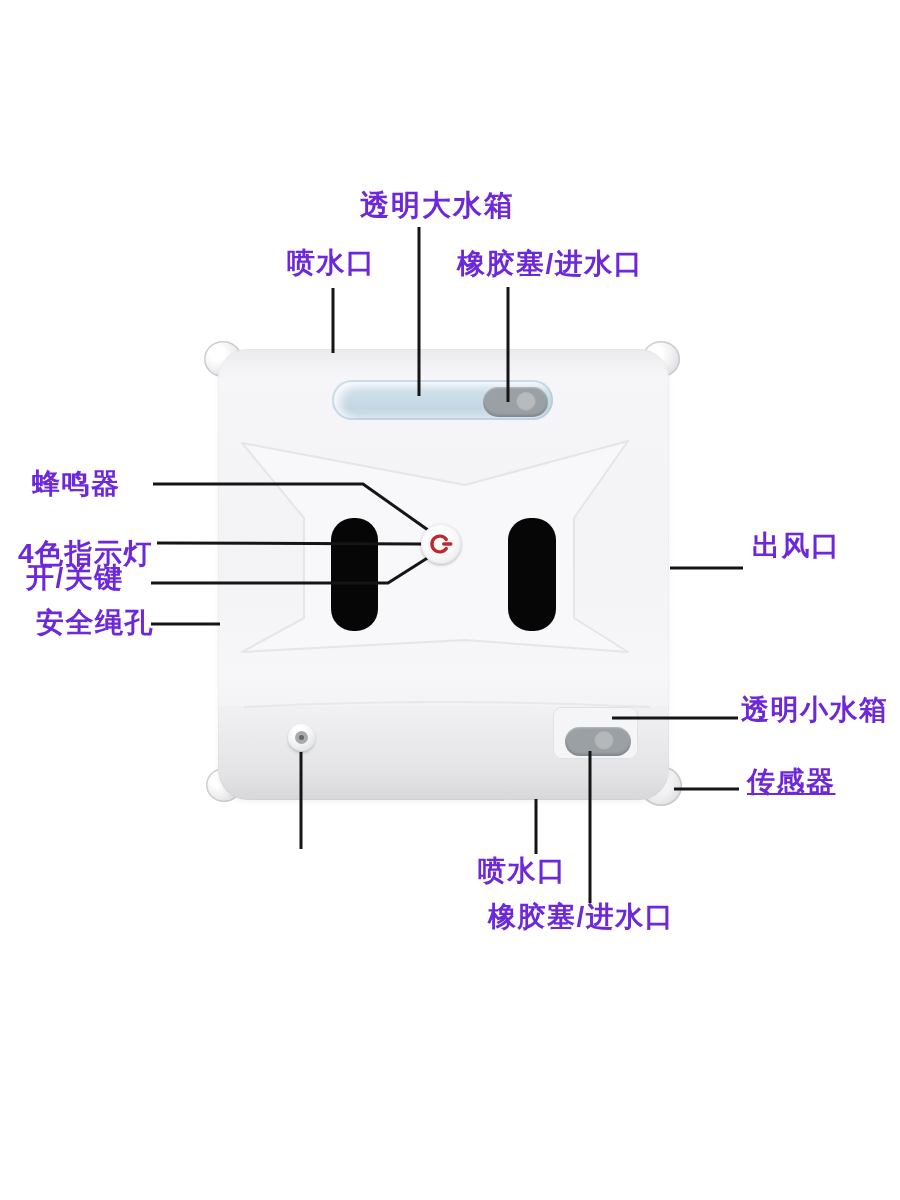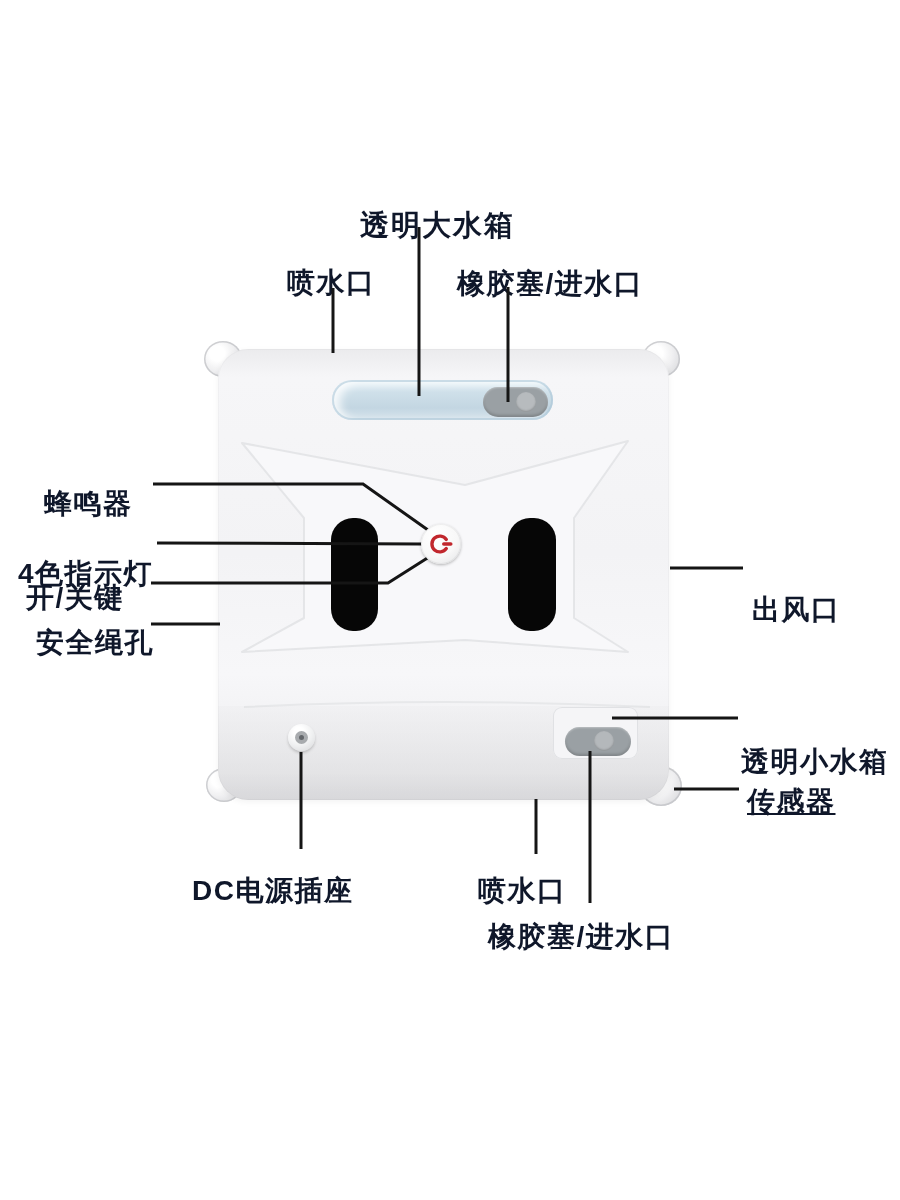--- a/index.html
+++ b/index.html
@@ -4,21 +4,21 @@
 <style>
   html,body { margin:0; padding:0; background:#ffffff; }
   .stage {
     position:relative; width:900px; height:1200px; background:#ffffff;
     font-family:"Liberation Sans","DejaVu Sans",sans-serif; overflow:hidden;
   }
 
   
   .lbl {
     position:absolute; font-weight:700; font-size:28px; line-height:1;
-    color:#0f172a; letter-spacing:1.5px; white-space:nowrap;margin-top:20px;
+    color:#6d28d9; letter-spacing:1.5px; white-space:nowrap;
   }
   .lbl.big { font-size:29px; letter-spacing:2px; }
 
   
   .leaders { position:absolute; left:0; top:0; z-index:5; }
   .leaders line, .leaders polyline { stroke:#151515; stroke-width:3; fill:none; }
 
   
   .bumper {
     position:absolute; z-index:1; border-radius:50%;
@@ -134,24 +134,23 @@
   <div class="power-button">
     <svg width="26" height="26" viewBox="0 0 24 24">
       <path d="M16.9 7.8 A7.3 7.3 0 1 0 16.9 16.2" fill="none" stroke="#c1272d" stroke-width="3.1" stroke-linecap="round"></path>
       <path d="M14.6 12 H21" fill="none" stroke="#c1272d" stroke-width="3.3" stroke-linecap="round"></path>
     </svg>
   </div>
 
   <div class="lbl big" style="left:360px;top:191px;">透明大水箱</div>
   <div class="lbl" style="left:287px;top:249px;">喷水口</div>
   <div class="lbl" style="left:457px;top:250px;">橡胶塞/进水口</div>
-  <div class="lbl" style="left:44px;top:470px;text-align:center;">蜂鸣器</div>
+  <div class="lbl" style="left:32px;top:470px;text-align:center;">蜂鸣器</div>
   <div class="lbl" style="left:18px;top:540px;">4色指示灯</div>
   <div class="lbl" style="left:26px;top:564px;">开/关键</div>
   <div class="lbl" style="left:36px;top:609px;">安全绳孔</div>
-  <div class="lbl" style="left:752px;top:576px;">出风口</div>
-  <div class="lbl" style="left:741px;top:728px;">透明小水箱</div>
+  <div class="lbl" style="left:752px;top:532px;">出风口</div>
+  <div class="lbl" style="left:741px;top:696px;">透明小水箱</div>
   <div class="lbl" style="left:747px;top:768px;text-decoration:underline;">传感器</div>
-  <div class="lbl" style="left:192px;top:857px;">DC电源插座</div>
   <div class="lbl" style="left:478px;top:857px;">喷水口</div>
   <div class="lbl" style="left:488px;top:903px;">橡胶塞/进水口</div>
 
 </div>
 
 </body></html>

